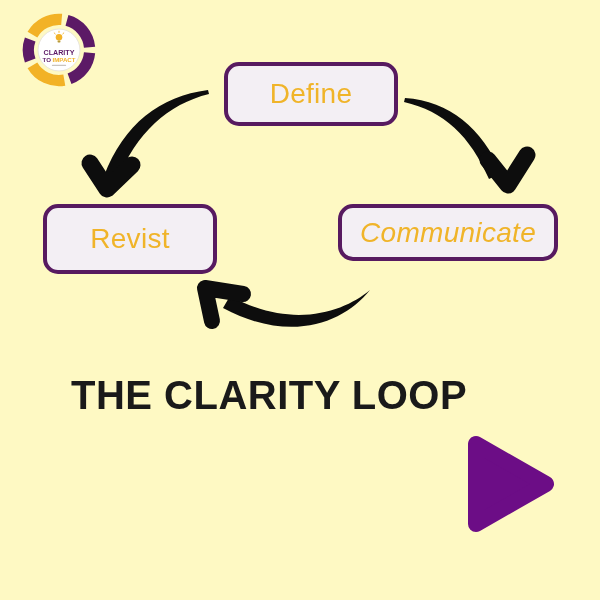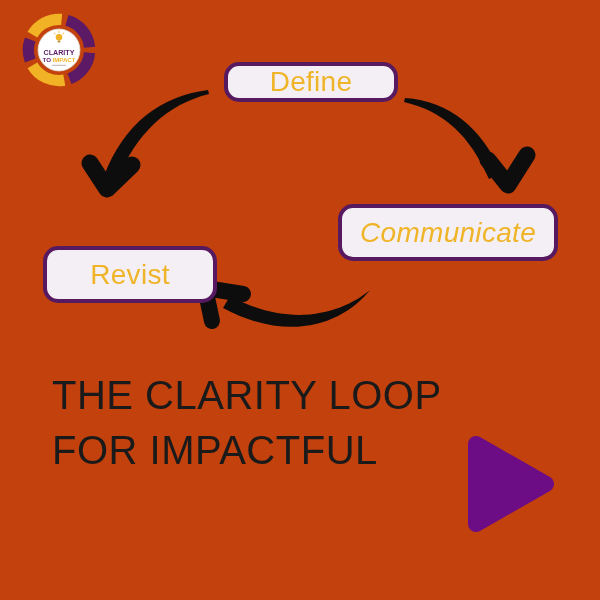--- a/index.html
+++ b/index.html
@@ -1,37 +1,37 @@
 <!DOCTYPE html>
 <html><head>
 <meta charset="utf-8">
 <style>
   html,body{margin:0;padding:0;background:#eceae4;}
   .canvas{
-    position:relative;width:600px;height:600px;background:#c2410c;
+    position:relative;width:600px;height:600px;background:#fef9c3;
     font-family:"Liberation Sans",sans-serif;overflow:hidden;
   }
   
   .logo{position:absolute;left:12px;top:4px;width:94px;height:92px;}
   
   .arrows{position:absolute;left:0;top:0;width:600px;height:600px;z-index:1;pointer-events:none;}
   
   .node{
     position:absolute;z-index:2;box-sizing:border-box;
     background:#f3eff4;border:4px solid #571a60;border-radius:15px;
     display:flex;align-items:center;justify-content:center;
     color:#f0b429;font-size:28px;letter-spacing:.3px;
   }
-  .node-define{left:224px;top:62px;width:174px;height:40px;}
-  .node-revist{left:43px;top:204px;width:174px;height:57px;margin-top:42px;}
+  .node-define{left:224px;top:62px;width:174px;height:64px;}
+  .node-revist{left:43px;top:204px;width:174px;height:70px;}
   .node-communicate{left:338px;top:204px;width:220px;height:57px;font-style:italic;}
   
   .title{
-    position:absolute;left:52px;top:368px;z-index:2;
-    color:#1a1a1a;font-weight:400;font-size:40px;line-height:55px;
+    position:absolute;left:71px;top:368px;z-index:2;
+    color:#1a1a1a;font-weight:700;font-size:40px;line-height:55px;
     letter-spacing:.5px;white-space:nowrap;
   }
   
   .play{position:absolute;left:458px;top:426px;width:104px;height:116px;z-index:2;cursor:pointer;background:none;border:none;padding:0;}
 </style>
 </head>
 <body>
 
 <div class="canvas">
 
@@ -78,21 +78,20 @@
   </div>
   <div class="node node-revist">
     <span>Revist</span>
   </div>
   <div class="node node-communicate">
     <span>Communicate</span>
   </div>
 
   <div class="title">
     <div>THE CLARITY LOOP</div>
-    <div>FOR IMPACTFUL</div>
   </div>
 
   <button class="play" aria-label="play">
     <svg viewBox="0 0 104 116" width="104" height="116">
       <path d="M 18 18 L 18 98 L 88 58 Z" fill="#6c0d86" stroke="#6c0d86" stroke-width="16" stroke-linejoin="round"></path>
     </svg>
   </button>
 
 </div>
 

